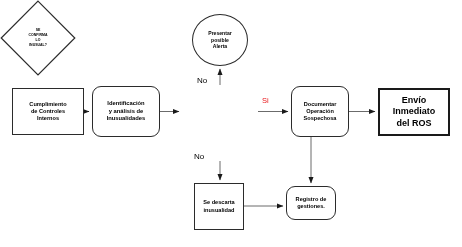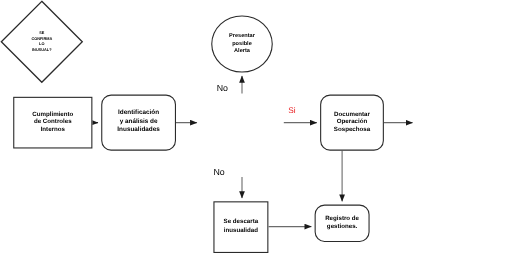--- a/index.html
+++ b/index.html
@@ -166,20 +166,25 @@
 INUSUAL?</span>
     </div>
   </div>
 
   <div class="node rounded" id="n-documentar">
     <span class="node-text">Documentar
 Operación
 Sospechosa</span>
   </div>
 
+  <div class="node rect-thick" id="n-envio">
+    <span class="node-text">Envío
+Inmediato
+del ROS</span>
+  </div>
 
   <div class="node ellipse" id="n-alerta">
     <span class="node-text">Presentar
 posible
 Alerta</span>
   </div>
 
   <div class="node rect" id="n-descarta">
     <span class="node-text">Se descarta
 inusualidad</span>

